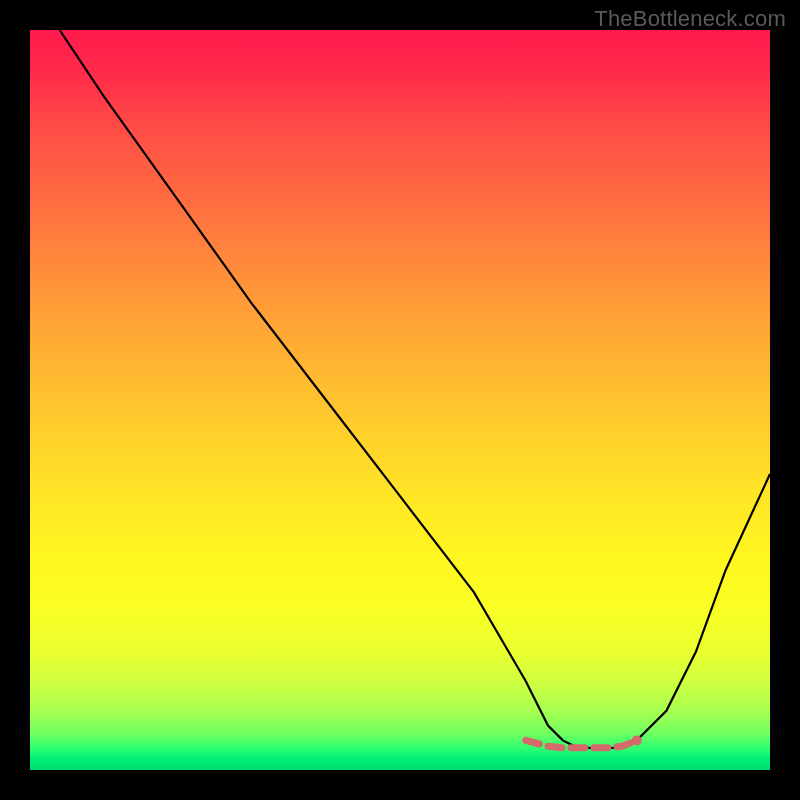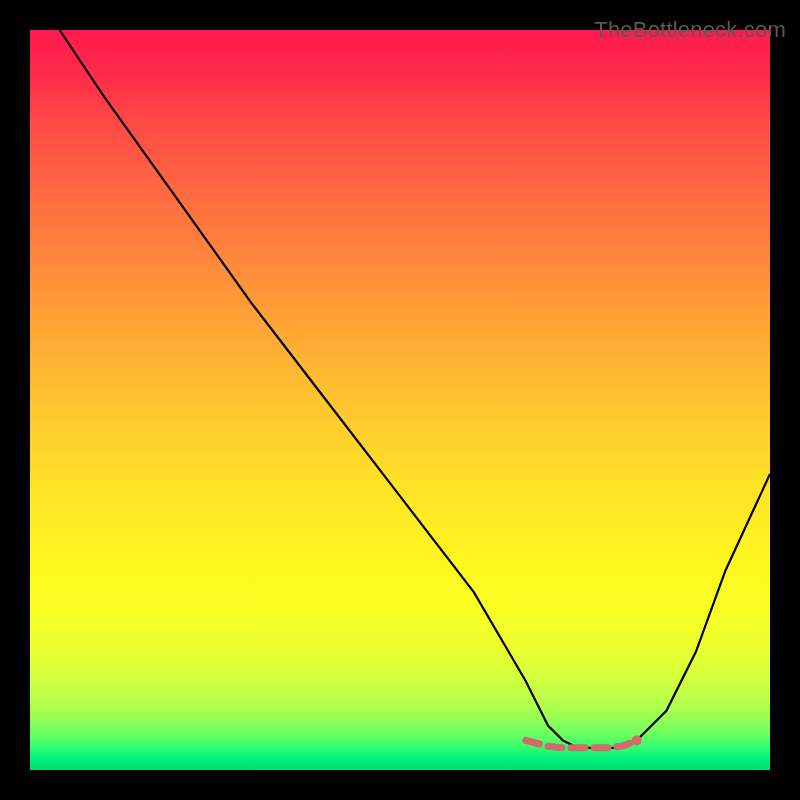--- a/index.html
+++ b/index.html
@@ -13,21 +13,20 @@
   }
   .watermark {
     position: absolute;
     top: 6px;
     right: 14px;
     color: #5a5a5a;
     font-size: 22px;
     font-weight: 500;
     z-index: 10;
     letter-spacing: 0.2px;
-    margin-top: 11px;
   }
   .plot-area {
     position: absolute;
     left: 30px;
     top: 30px;
     width: 740px;
     height: 740px;
   }
   .gradient-bg {
     width: 100%;

